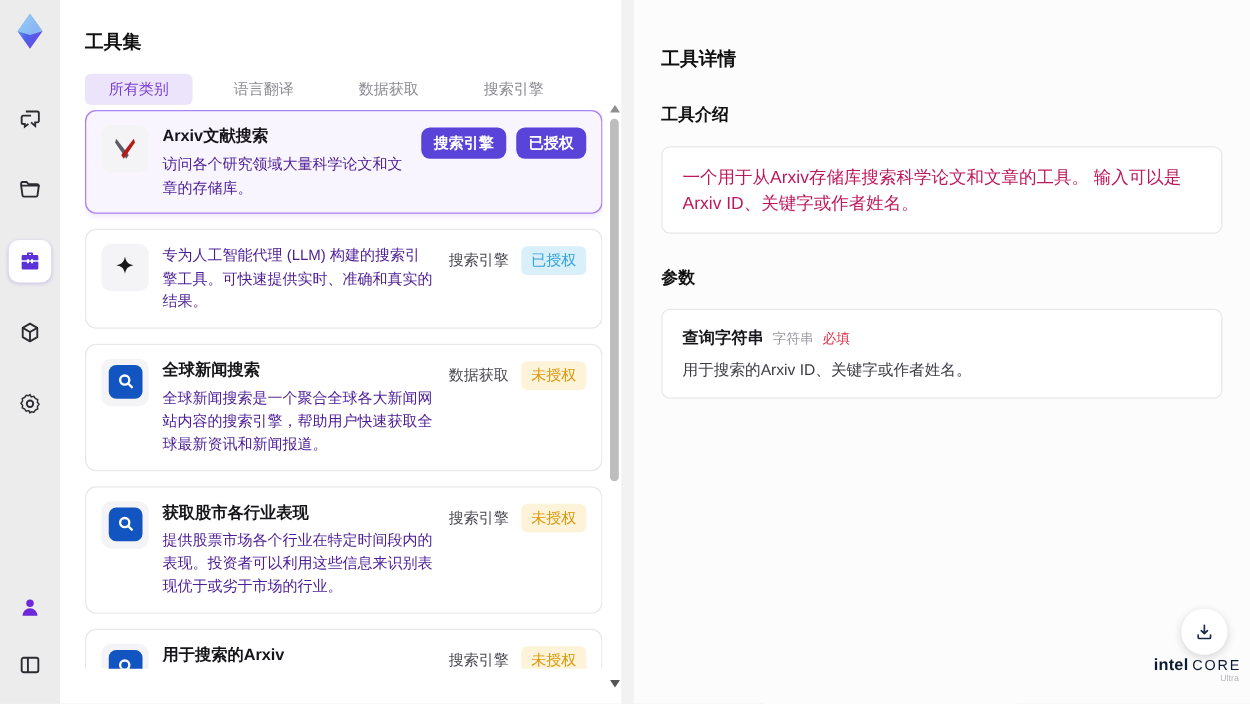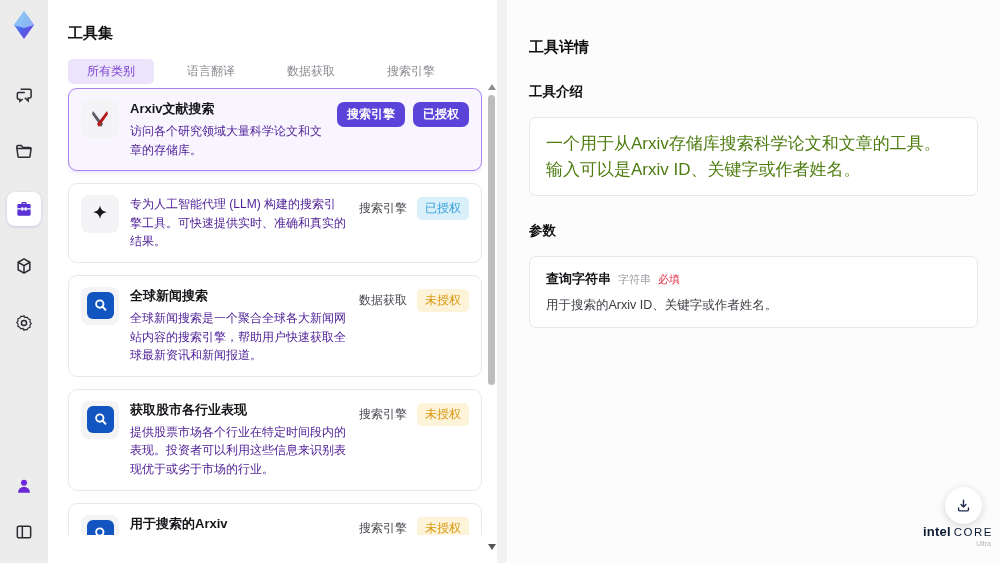--- a/index.html
+++ b/index.html
@@ -54,21 +54,21 @@
   .sb-thumb { position:absolute; left:2px; top:13px; width:7px; height:290px;
     background:#bdbdbd; border-radius:4px; }
 
   
   .detail { position:absolute; left:507px; top:0; width:493px; height:563px;
     background:#fcfcfc; padding:22px 22px 0 22px; }
   .detail-title { font-size:15px; font-weight:bold; color:#111; margin-bottom:26px;margin-top:16px; }
   .section-h { font-size:13.5px; font-weight:bold; color:#111; margin-bottom:16px; }
   .box { background:#ffffff; border:1px solid #e8e8ea; border-radius:7px;
     padding:13px 16px; margin-bottom:26px; }
-  .intro-text { font-size:17px; color:#4d7c0f; line-height:1.5; }
+  .intro-text { font-size:14px; color:#be185d; line-height:1.5; }
   .param-head { display:flex; align-items:baseline; gap:7px; margin-bottom:9px; }
   .param-name { font-size:13px; font-weight:bold; color:#16161a; }
   .param-type { font-size:11px; color:#9a9aa2; }
   .param-required { font-size:11px; color:#e0344a; }
   .param-desc { font-size:12.5px; color:#3c3c44; }
 
   
   .fab { position:absolute; left:945px; top:487px; width:37px; height:37px; border-radius:50%;
     background:#fff; box-shadow:0 2px 8px rgba(0,0,0,.16); display:flex;
     align-items:center; justify-content:center; cursor:pointer; }

